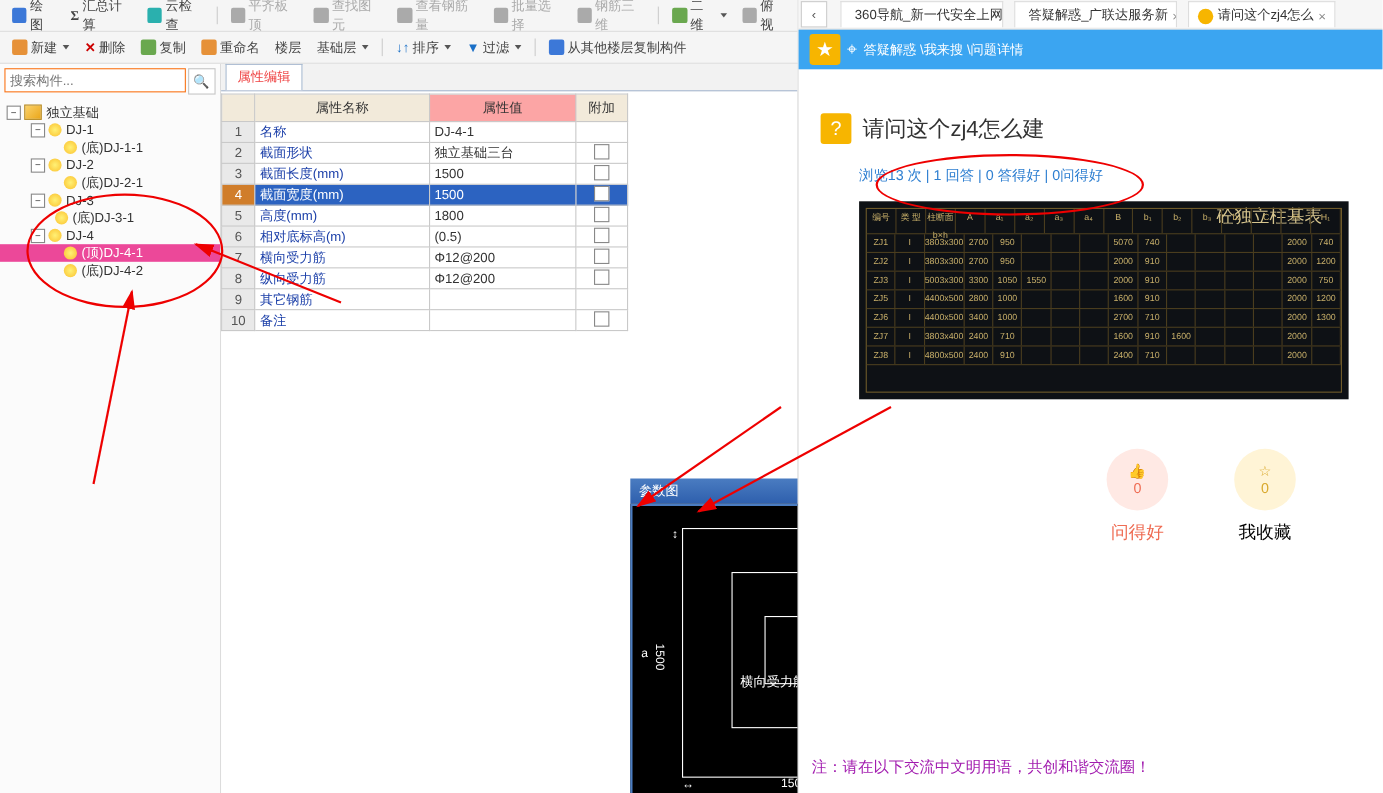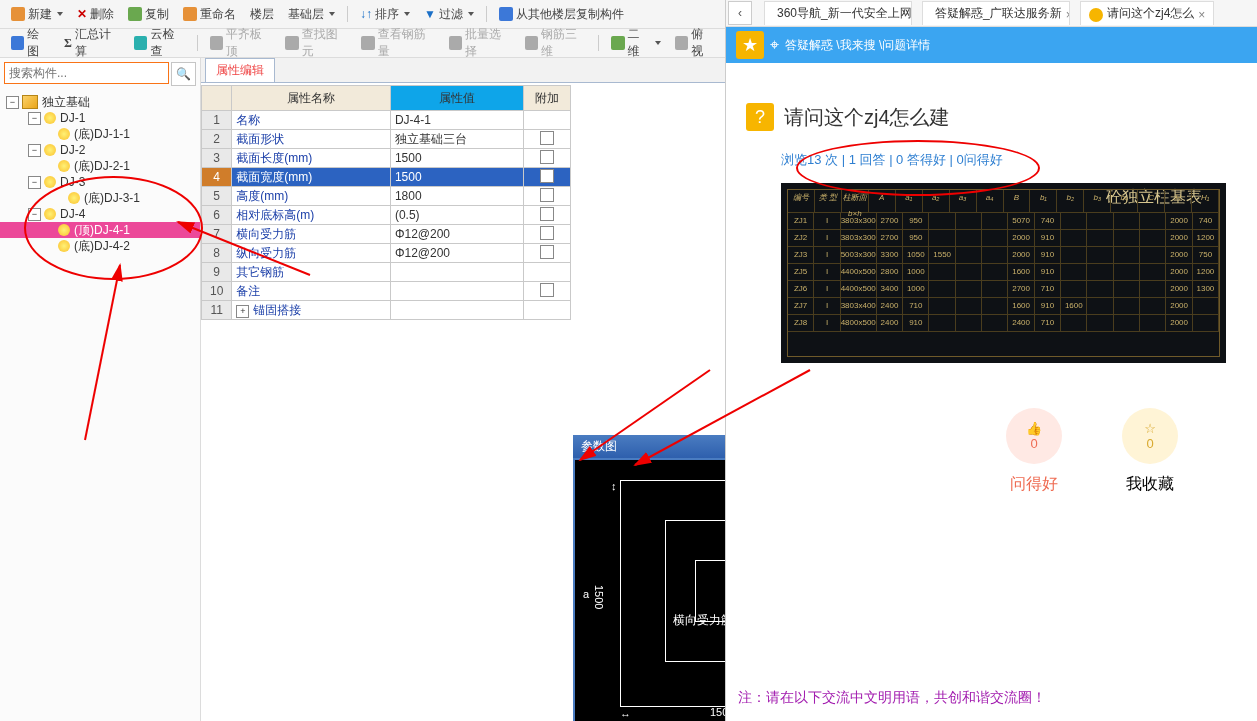--- a/index.html
+++ b/index.html
@@ -33,21 +33,21 @@
 .tree-ico-sun{width:12px;height:12px;border-radius:50%;background:radial-gradient(circle,#fff176,#fbc02d);margin-right:3px}
 .tree-node.sel{background:#ec4899;color:#fff}
 .tree-label{padding:0 1px}
 
 
 .prop-col{flex:1;display:flex;flex-direction:column;background:#fff;position:relative}
 .prop-tab{height:24px;display:flex;align-items:flex-end;border-bottom:1px solid #a8b9d0;background:#f2f2f2}
 .prop-tab-item{padding:3px 10px;background:#fff;border:1px solid #a8b9d0;border-bottom:none;margin-left:4px;color:#ef4444}
 .prop-table{border-collapse:collapse;width:370px;margin:2px 0 0 0}
 .prop-table th{background:#f2eada;border:1px solid #c9c9c9;height:22px;font-weight:normal}
-.prop-table th.val{background:#0ea5e9}
+.prop-table th.val{background:#fca5a5}
 .prop-table td{border:1px solid #c9c9c9;height:18px;padding:0 4px}
 .prop-table td.num{background:#e9e9e9;text-align:center;width:22px;color:#555}
 .prop-table td.name{color:#1a3ea8;width:160px}
 .prop-table td.val{width:130px;color:#333}
 .prop-table td.chk{width:40px;text-align:center}
 .prop-table tr.selrow td{background:#2c63c1;color:#fff}
 .prop-table tr.selrow td.num{background:#d07d2a;color:#fff}
 .chkbox{display:inline-block;width:12px;height:12px;border:1px solid #888;background:#fff}
 
 
@@ -100,63 +100,20 @@
 </style>
 </head>
 <body>
 
 <div class="app">
 
   <div class="left-pane">
 
     <div class="toolbar">
       <span class="tb-item">
-          <span class="mini-ico orange"></span>
-          <span>新建</span>
-          <span class="caret"></span>
-        </span>
-      <span class="tb-item">
-          <span style="color:#c00;font-weight:bold">✕</span> 
-          <span>删除</span>
-        </span>
-      <span class="tb-item">
-          <span class="mini-ico"></span>
-          <span>复制</span>
-        </span>
-      <span class="tb-item">
-          <span class="mini-ico orange"></span>
-          <span>重命名</span>
-        </span>
-      <span class="tb-item">
-          <span>楼层</span>
-        </span>
-      <span class="tb-item">
-          <span>基础层</span>
-          <span class="caret"></span>
-        </span>
-      <span class="tb-sep"></span>
-      <span class="tb-item">
-          <span style="color:#1a6fc7">↓↑</span> 
-          <span>排序</span>
-          <span class="caret"></span>
-        </span>
-      <span class="tb-item">
-          <span style="color:#1a6fc7">▼</span> 
-          <span>过滤</span>
-          <span class="caret"></span>
-        </span>
-      <span class="tb-sep"></span>
-      <span class="tb-item">
-          <span class="mini-ico blue"></span>
-          <span>从其他楼层复制构件</span>
-        </span>
-    </div>
-
-    <div class="toolbar">
-      <span class="tb-item">
           <span class="mini-ico blue"></span>
           <span>绘图</span>
         </span>
       <span class="tb-item">
           <b style="font-family:serif">Σ</b> 
           <span>汇总计算</span>
         </span>
       <span class="tb-item">
           <span class="mini-ico teal"></span>
           <span>云检查</span>
@@ -184,20 +141,63 @@
         </span>
       <span class="tb-sep"></span>
       <span class="tb-item">
           <span class="mini-ico"></span>
           <span>二维</span>
           <span class="caret"></span>
         </span>
       <span class="tb-item">
           <span class="mini-ico gray"></span>
           <span>俯视</span>
+        </span>
+    </div>
+
+    <div class="toolbar">
+      <span class="tb-item">
+          <span class="mini-ico orange"></span>
+          <span>新建</span>
+          <span class="caret"></span>
+        </span>
+      <span class="tb-item">
+          <span style="color:#c00;font-weight:bold">✕</span> 
+          <span>删除</span>
+        </span>
+      <span class="tb-item">
+          <span class="mini-ico"></span>
+          <span>复制</span>
+        </span>
+      <span class="tb-item">
+          <span class="mini-ico orange"></span>
+          <span>重命名</span>
+        </span>
+      <span class="tb-item">
+          <span>楼层</span>
+        </span>
+      <span class="tb-item">
+          <span>基础层</span>
+          <span class="caret"></span>
+        </span>
+      <span class="tb-sep"></span>
+      <span class="tb-item">
+          <span style="color:#1a6fc7">↓↑</span> 
+          <span>排序</span>
+          <span class="caret"></span>
+        </span>
+      <span class="tb-item">
+          <span style="color:#1a6fc7">▼</span> 
+          <span>过滤</span>
+          <span class="caret"></span>
+        </span>
+      <span class="tb-sep"></span>
+      <span class="tb-item">
+          <span class="mini-ico blue"></span>
+          <span>从其他楼层复制构件</span>
         </span>
     </div>
 
     <div class="main-split">
 
       <div class="tree-col">
         <div class="search-row">
           <input placeholder="搜索构件..." style="">
           <div class="search-btn">
               <span>🔍</span>
@@ -225,21 +225,21 @@
             </div>
             <div class="tree-node" style="padding-left:58px">
               <span class="tree-ico-sun"></span>
               <span class="tree-label">(底)DJ-2-1</span>
             </div>
             <div class="tree-node" style="padding-left:28px">
               <span class="tree-exp">−</span>
               <span class="tree-ico-sun"></span>
               <span class="tree-label">DJ-3</span>
             </div>
-            <div class="tree-node" style="padding-left:68px">
+            <div class="tree-node" style="padding-left:50px">
               <span class="tree-ico-sun"></span>
               <span class="tree-label">(底)DJ-3-1</span>
             </div>
             <div class="tree-node" style="padding-left:28px">
               <span class="tree-exp">−</span>
               <span class="tree-ico-sun"></span>
               <span class="tree-label">DJ-4</span>
             </div>
             <div class="tree-node sel" style="padding-left:58px">
               <span class="tree-ico-sun"></span>
@@ -318,26 +318,20 @@
                 <td class="num">9</td>
                 <td class="name">其它钢筋</td>
                 <td class="val"></td>
                 <td class="chk"></td>
               </tr>
               <tr>
                 <td class="num">10</td>
                 <td class="name">备注</td>
                 <td class="val"></td>
                 <td class="chk"><span class="chkbox"></span></td>
-              </tr>
-              <tr>
-                <td class="num">11</td>
-                <td class="name"><span class="tree-exp" style="margin-right:4px">+</span>锚固搭接</td>
-                <td class="val"></td>
-                <td class="chk"></td>
               </tr>
             </tbody>
         </table>
 
         <div class="diagram-wrap">
           <div class="diagram-title">参数图</div>
           <div class="diagram">
             <div class="diag-outer"></div>
             <div class="diag-mid"></div>
             <div class="diag-inner"></div>
@@ -386,21 +380,21 @@
     <div class="qa-body">
       <div class="qa-title-row">
         <span class="qa-badge">?</span>
         <span class="qa-title">请问这个zj4怎么建</span>
       </div>
       <div class="qa-meta">浏览13 次 | 1 回答 | 0 答得好 | 0问得好</div>
 
       <div class="emb-img">
         <div class="emb-title">砼独立柱基表</div>
         <div class="emb-table" id="embTable">
-            <div class="emb-row" style="height: 22px; font-style: italic;">
+            <div class="emb-row" style="height: 22px;">
               <div class="emb-cell">编号</div>
               <div class="emb-cell">类  型</div>
               <div class="emb-cell">柱断面 b×h</div>
               <div class="emb-cell">A</div>
               <div class="emb-cell">a₁</div>
               <div class="emb-cell">a₂</div>
               <div class="emb-cell">a₃</div>
               <div class="emb-cell">a₄</div>
               <div class="emb-cell">B</div>
               <div class="emb-cell">b₁</div>

